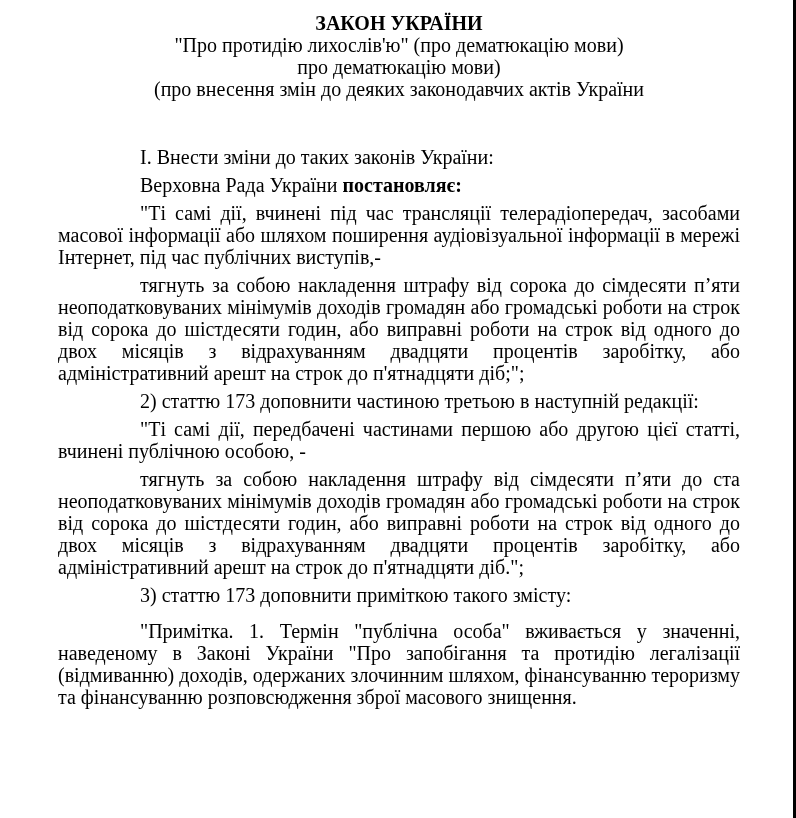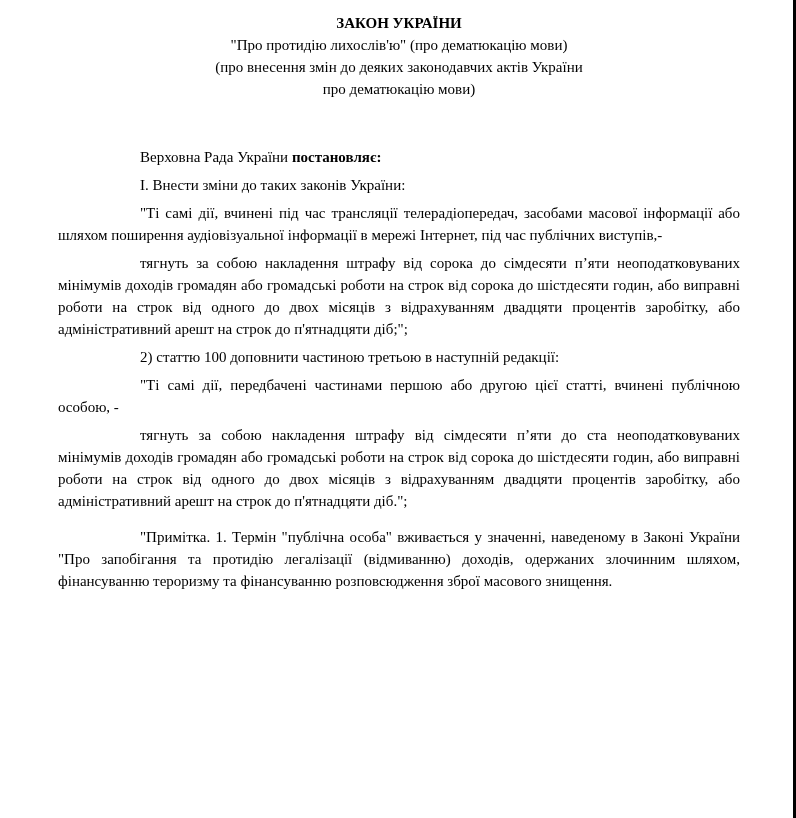--- a/index.html
+++ b/index.html
@@ -9,21 +9,21 @@
   }
   .page {
     position: relative;
     width: 796px;
     height: 818px;
     background: #ffffff;
     box-sizing: border-box;
     border-right: 3px solid #000000;
     overflow: hidden;
     font-family: "Liberation Serif", serif;
-    font-size: 15px;
+    font-size: 20px;
     line-height: 22px;
     color: #000000;
   }
   .content {
     position: absolute;
     left: 58px;
     top: 12px;
     width: 682px;
   }
   .title-line {
@@ -52,38 +52,39 @@
   }
 </style>
 </head>
 <body>
 
 <div class="page">
   <div class="content">
 
     <p class="title-line title-main">ЗАКОН УКРАЇНИ</p>
     <p class="title-line">"Про протидію лихослів'ю" (про дематюкацію мови)</p>
+    <p class="title-line">про дематюкацію мови)</p>
     <p class="title-line">(про внесення змін до деяких законодавчих актів України</p>
-    <p class="title-line">про дематюкацію мови)</p>
 
     <div class="title-spacer"></div>
 
+    <p class="body-par">І. Внести зміни до таких законів України:</p>
+
     <p class="body-par"><span>Верховна Рада України </span><span class="preamble-bold">постановляє:</span></p>
-
-    <p class="body-par">І. Внести зміни до таких законів України:</p>
 
 
 
     <p class="body-par justify">"Ті самі дії, вчинені під час трансляції телерадіопередач, засобами масової інформації або шляхом поширення аудіовізуальної інформації в мережі Інтернет, під час публічних виступів,-</p>
 
     <p class="body-par justify">тягнуть за собою накладення штрафу від сорока до сімдесяти п’яти неоподатковуваних мінімумів доходів громадян або громадські роботи на строк від сорока до шістдесяти годин, або виправні роботи на строк від одного до двох місяців з відрахуванням двадцяти процентів заробітку, або адміністративний арешт на строк до п'ятнадцяти діб;";</p>
 
-    <p class="body-par">2) статтю 100 доповнити частиною третьою в наступній редакції:</p>
+    <p class="body-par">2) статтю 173 доповнити частиною третьою в наступній редакції:</p>
 
     <p class="body-par justify">"Ті самі дії, передбачені частинами першою або другою цієї статті, вчинені публічною особою, -</p>
 
     <p class="body-par justify">тягнуть за собою накладення штрафу від сімдесяти п’яти до ста неоподатковуваних мінімумів доходів громадян або громадські роботи на строк від сорока до шістдесяти годин, або виправні роботи на строк від одного до двох місяців з відрахуванням двадцяти процентів заробітку, або адміністративний арешт на строк до п'ятнадцяти діб.";</p>
 
+    <p class="body-par">3) статтю 173 доповнити приміткою такого змісту:</p>
 
     <p class="body-par justify gap-before">"Примітка. 1. Термін "публічна особа" вживається у значенні, наведеному в Законі України "Про запобігання та протидію легалізації (відмиванню) доходів, одержаних злочинним шляхом, фінансуванню тероризму та фінансуванню розповсюдження зброї масового знищення.</p>
 
   </div>
 </div>
 
 </body></html>

